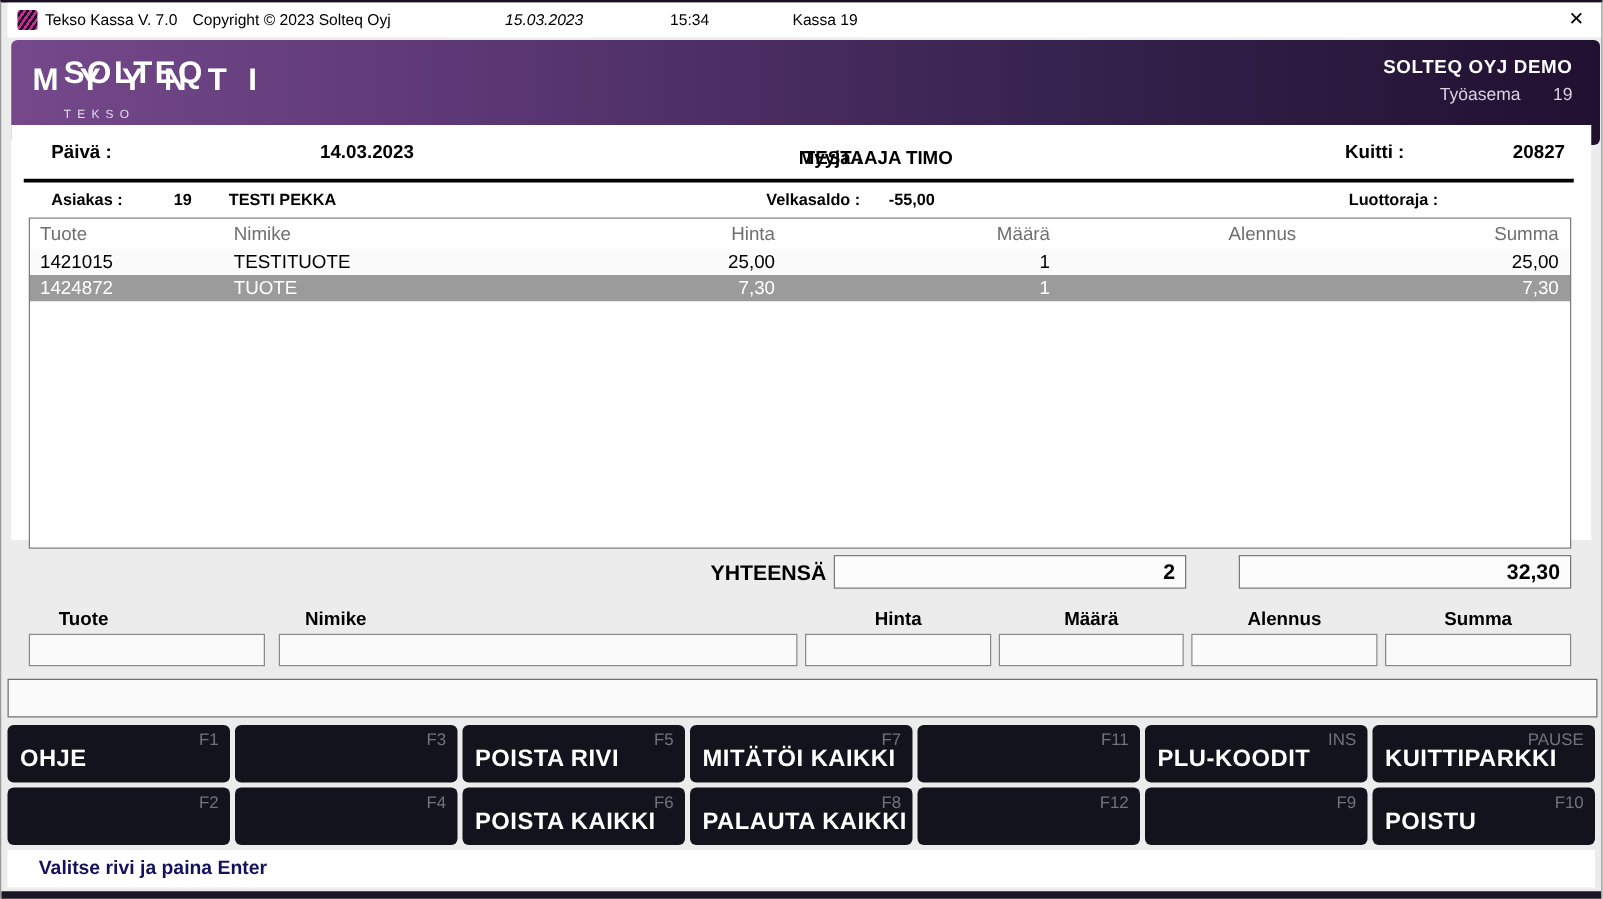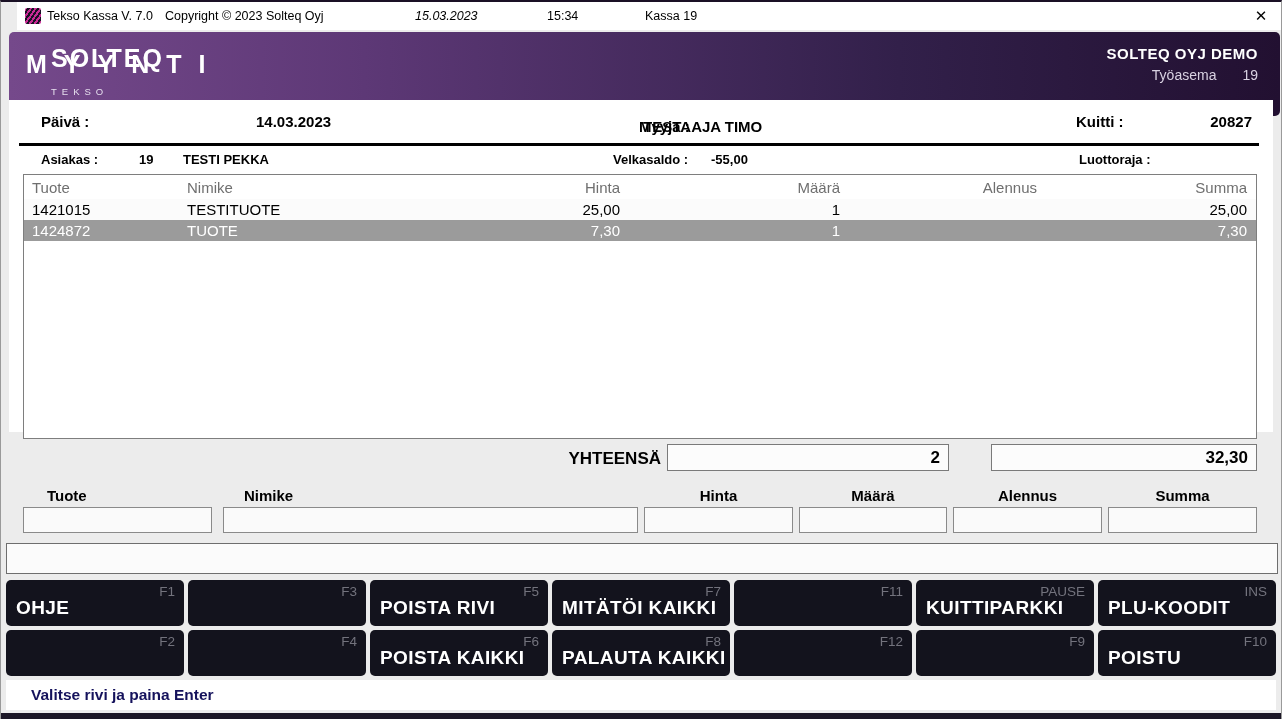--- a/index.html
+++ b/index.html
@@ -3,21 +3,21 @@
 <meta charset="utf-8">
 <style>
   * { margin:0; padding:0; box-sizing:border-box; }
   html,body { width:1282px; height:719px; }
   body { font-family:"Liberation Sans","DejaVu Sans",sans-serif; background:#dcdcdc; }
 
   .window { position:relative; width:1282px; height:719px; background:#ececec;
             border-top:2px solid #1a1025; border-left:1px solid #9a9a9a; border-right:1px solid #9a9a9a; overflow:hidden; }
 
   
-  .titlebar { position:absolute; top:0; left:16px; right:0; height:28px; background:#ffffff; font-size:12.5px; color:#000; }
+  .titlebar { position:absolute; top:0; left:5px; right:0; height:28px; background:#ffffff; font-size:12.5px; color:#000; }
   .titlebar span { position:absolute; top:7px; white-space:nowrap; }
   .app-icon { position:absolute; top:6px; left:8px; width:16px; height:16px; border-radius:2px;
               background:repeating-linear-gradient(125deg,#c82a94 0 2px,#1a1025 2px 4px); }
   .tb-title { left:30px; } .tb-copy { left:148px; } .tb-date { left:398px;font-style:italic; } .tb-time { left:530px; } .tb-kassa { left:628px; }
   .tb-close { position:absolute; top:0; right:0; width:40px; height:28px; border:none; background:transparent;
               font-size:15px; line-height:28px; text-align:center; color:#000; cursor:pointer; }
 
   
   .header { position:absolute; top:30px; left:8px; right:1px; height:84px; border-radius:5px;
             background:linear-gradient(90deg,#75498b 0%,#5d3876 28%,#32204a 70%,#221031 100%); color:#fff; }
@@ -210,27 +210,27 @@
       </button>
     <button class="fkey">
         <span class="key">F7</span>
         <span class="label">MITÄTÖI KAIKKI</span>
       </button>
     <button class="fkey">
         <span class="key">F11</span>
         <span class="label"></span>
       </button>
     <button class="fkey">
+        <span class="key">INS</span>
+        <span class="label">PLU-KOODIT</span>
+      </button>
+    <button class="fkey">
         <span class="key">PAUSE</span>
         <span class="label">KUITTIPARKKI</span>
       </button>
-    <button class="fkey">
-        <span class="key">INS</span>
-        <span class="label">PLU-KOODIT</span>
-      </button>
   </div>
   <div class="btn-row btn-row2">
     <button class="fkey">
         <span class="key">F2</span>
         <span class="label"></span>
       </button>
     <button class="fkey">
         <span class="key">F4</span>
         <span class="label"></span>
       </button>

